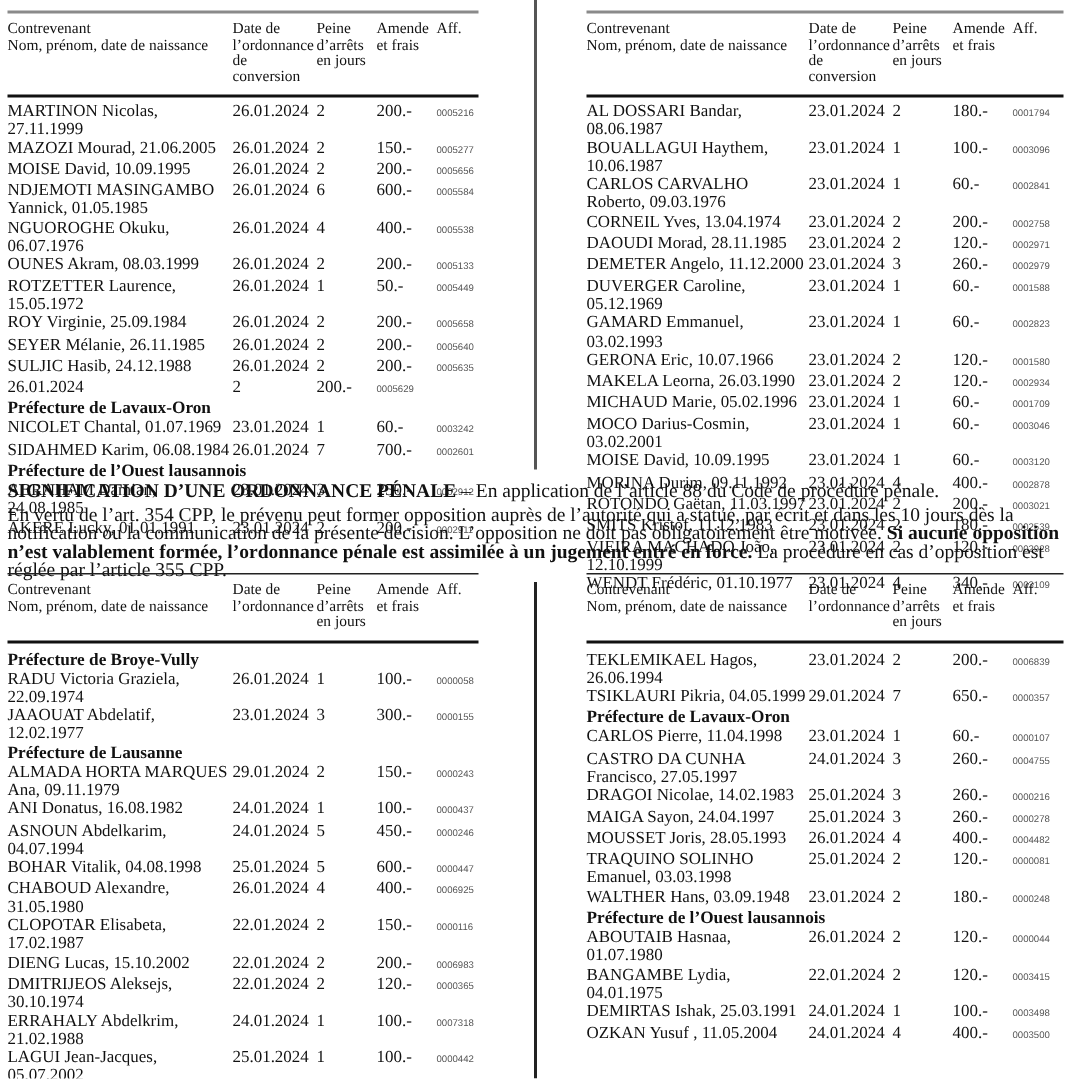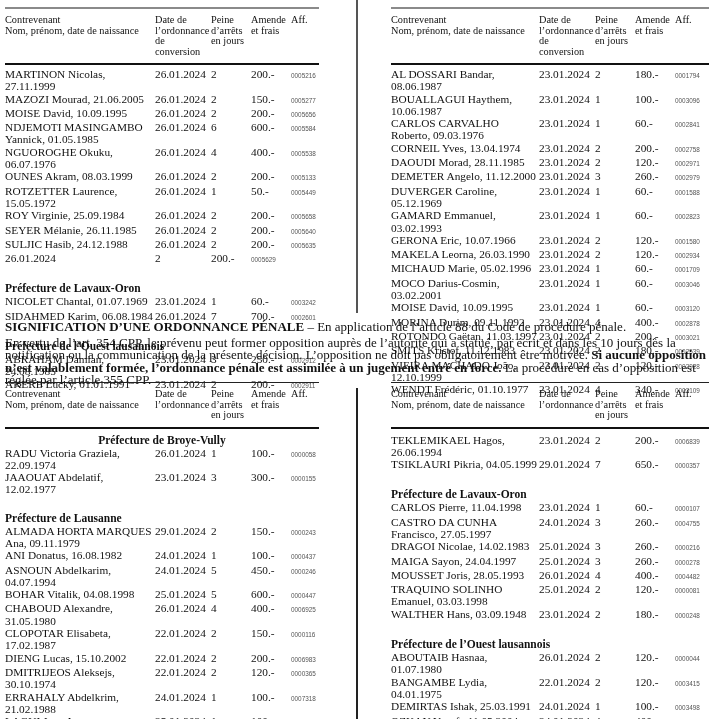--- a/index.html
+++ b/index.html
@@ -22,22 +22,22 @@
     padding: 6px 0 6px 0; border-bottom: 2px solid #111;
   }
   .grid-l { grid-template-columns: 150px 56px 40px 40px 28px; }
   .grid-r { grid-template-columns: 148px 56px 40px 40px 34px; }
   .hdr > div { white-space: pre-line; }
   .rows { padding-top: 3px; }
   .bl .rows, .br .rows { padding-top: 5px; }
   .row { display: grid; font-size: 11.3px; line-height: 12.3px; }
   .row > div { padding: 0; }
   .row .aff { font-size: 6.4px; color: #555; padding-top: 2px; padding-left: 0px; font-family: "Liberation Sans", sans-serif; }
-  .sec { font-weight: bold; font-size: 11.5px; line-height: 13px; margin-top: 16px; }
-  .sec.first { margin-top: 0px; text-align: center; }
+  .sec { font-weight: bold; font-size: 11.5px; line-height: 13px; margin-top: 0; }
+  .sec.first { margin-top: 0px; }
   .notice { position: absolute; left: 5px; top: 321px; width: 703px; font-size: 13px; line-height: 12.6px; }
   .notice .title { margin-bottom: 3px; }
   .notice b { font-weight: bold; }
 </style>
 </head>
 <body>
 
 <div class="vline v1"></div>
 <div class="vline v2"></div>
 

